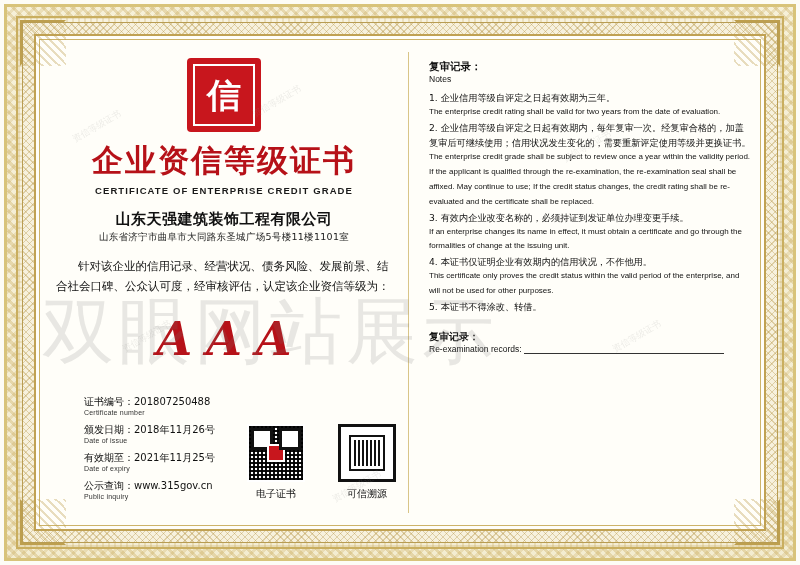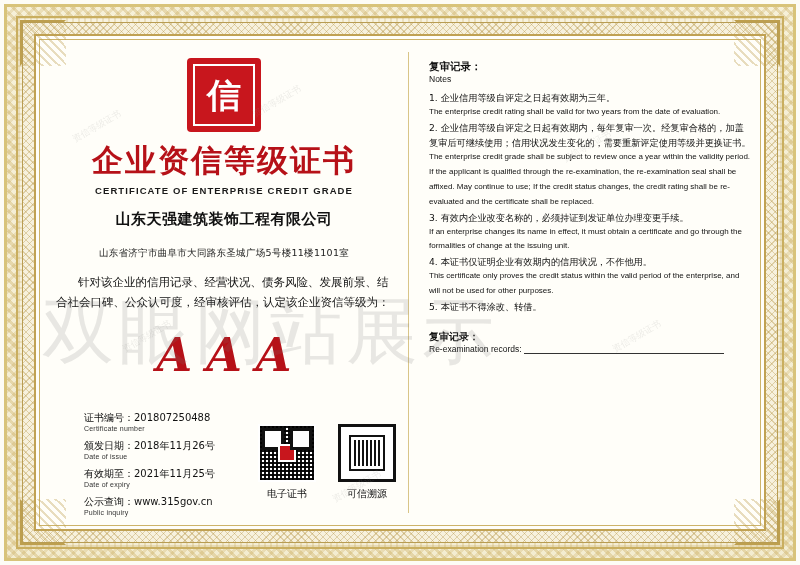--- a/index.html
+++ b/index.html
@@ -141,21 +141,21 @@
     color: #1a1a1a;
     font-weight: bold;
     margin-bottom: 14px;
   }
   .company {
     font-size: 15px;
     font-weight: bold;
     color: #111;
     letter-spacing: 0.5px;
     font-family: "DejaVu Sans", sans-serif;
-    margin-bottom: 18px;
+    margin-bottom: 2px;
   }
   .address {
     font-size: 9.5px;
     color: #222;
     letter-spacing: 0.3px;
     font-family: "DejaVu Sans", sans-serif;
     margin-bottom: 12px;
   }
   .body-text {
     font-size: 11.5px;
@@ -189,21 +189,21 @@
   .meta-cn {
     font-size: 10px; color: #111;
     font-family: "DejaVu Sans", sans-serif;
   }
   .meta-en { font-size: 7px; color: #333; letter-spacing: .2px; }
 
   
   .codes {
     position: absolute;
     right: 8px; bottom: 18px;
-    display: flex; gap: 22px;
+    display: flex; gap: 33px;
     z-index: 7;
   }
   .code-item { text-align: center; }
   .qr {
     width: 58px; height: 58px;
     background:
       repeating-linear-gradient(90deg, #111 0 2px, #fff 2px 4px),
       repeating-linear-gradient(0deg, #111 0 2px, #fff 2px 4px);
     background-blend-mode: multiply;
     border: 2px solid #fff;

